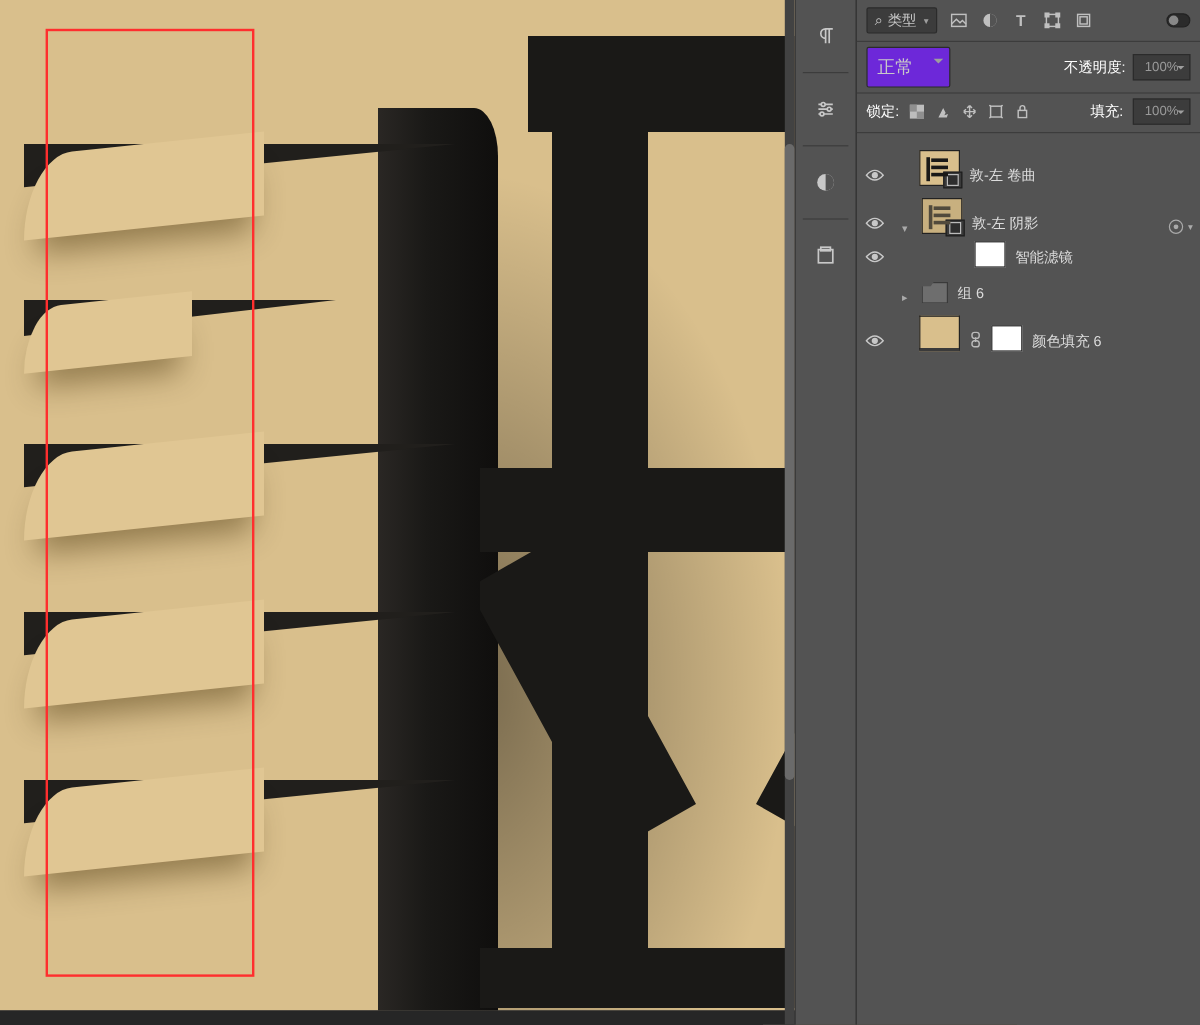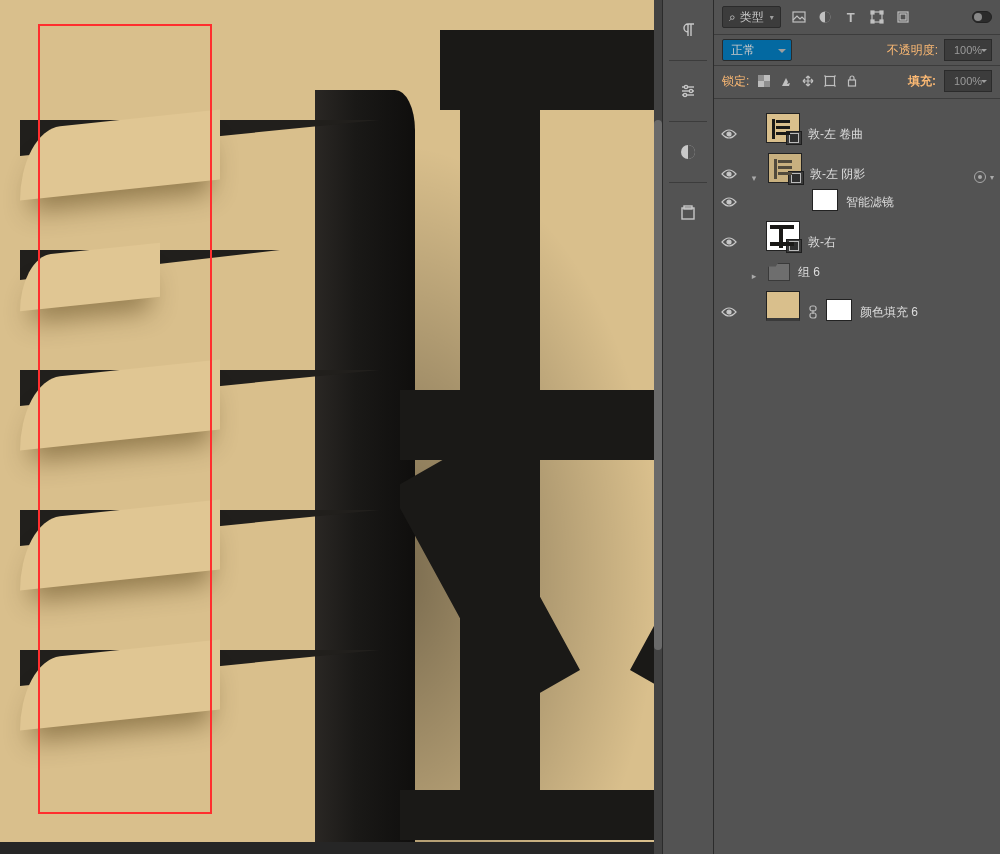--- a/index.html
+++ b/index.html
@@ -59,23 +59,23 @@
 
   .panel-top { display:flex; align-items:center; padding:6px 8px 6px 8px; gap:6px; border-bottom:1px solid #3c3c3c; }
   .filter-chip { display:flex; align-items:center; background:#3c3c3c; border:1px solid #2b2b2b; height:22px; padding:0 6px; gap:4px; border-radius:2px; cursor:pointer; }
   .filter-chip span { font-size:12px; }
   .filter-icons { display:flex; gap:10px; margin-left:4px; }
   .ficon { width:16px; height:16px; display:flex; align-items:center; justify-content:center; cursor:pointer; color:#c0c0c0; }
   .toggle { margin-left:auto; width:20px; height:12px; background:#2b2b2b; border-radius:6px; position:relative; cursor:pointer; border:1px solid #222; }
   .toggle::after { content:""; position:absolute; left:1px; top:1px; width:8px; height:8px; background:#888; border-radius:50%; }
 
   .panel-row2 { display:flex; align-items:center; padding:4px 8px; gap:6px; border-bottom:1px solid #3c3c3c; }
-  .select { height:22px; background:#0369a1; border:1px solid #2b2b2b; padding:0 16px 0 8px; display:flex; align-items:center; position:relative; border-radius:2px; cursor:pointer; font-size:12px; min-width:70px; }
+  .select { height:34px; background:#6d28d9; border:1px solid #2b2b2b; padding:0 16px 0 8px; display:flex; align-items:center; position:relative; border-radius:2px; cursor:pointer; font-size:15px; min-width:70px; }
   .select::after { content:""; position:absolute; right:5px; top:9px; border-left:4px solid transparent; border-right:4px solid transparent; border-top:4px solid #9e9e9e; }
-  .label-dim { color:#fdba74; }
+  .label-dim { color:#ffffff; }
   .pct-input { height:22px; width:48px; background:#3c3c3c; border:1px solid #2b2b2b; display:flex; align-items:center; justify-content:center; font-size:11px; color:#9a9a9a; position:relative; }
   .pct-input::after { content:""; position:absolute; right:4px; top:9px; border-left:3px solid transparent; border-right:3px solid transparent; border-top:3px solid #9e9e9e; }
 
   .panel-row3 { display:flex; align-items:center; padding:4px 8px 6px 8px; gap:8px; border-bottom:1px solid #3c3c3c; }
   .lock-icons { display:flex; gap:8px; }
   .licon { width:14px; height:14px; display:flex; align-items:center; justify-content:center; color:#c0c0c0; cursor:pointer; }
 
   .layers { flex:1; overflow:hidden; padding-top:4px; }
   .layer { display:flex; align-items:flex-end; height:40px; padding:0 6px 0 4px; gap:8px; cursor:pointer; }
   .layer.sub { height:28px; }
@@ -302,21 +302,21 @@
             <path d="M1.5 1.5 l-1 -1 M10.5 1.5 l1 -1 M1.5 10.5 l-1 1 M10.5 10.5 l1 1"></path>
           </svg>
       </div>
       <div class="licon">
         <svg width="12" height="12" viewBox="0 0 12 12" fill="none" stroke="#c0c0c0" stroke-width="1.2">
             <rect x="2.5" y="5" width="7" height="6"></rect>
             <path d="M4 5 v-2 a2 2 0 0 1 4 0 v2"></path>
           </svg>
       </div>
     </div>
-    <span class="label-dim" style="margin-left:auto;font-weight:bold;">填充:</span>
+    <span class="label-dim" style="margin-left:auto;">填充:</span>
     <div class="pct-input">
       <span>100%</span>
     </div>
   </div>
 
   <div class="layers">
 
     <div class="layer">
       <div class="vis">
         <svg width="16" height="12" viewBox="0 0 16 12" fill="none" stroke="#c8c8c8" stroke-width="1.2">
@@ -360,52 +360,37 @@
             <circle cx="8" cy="6" r="2" fill="#c8c8c8"></circle>
           </svg>
       </div>
       <span class="spacer" style="width:56px;"></span>
       <div class="thumb small white"></div>
       <span class="name">智能滤镜</span>
     </div>
 
 
 
+
+    <div class="layer" style="height:30px;">
+      <div class="vis"></div>
+      <div class="chev">▸</div>
+      <div class="thumb folder"></div>
+      <span class="name">组 6</span>
+    </div>
+
     <div class="layer">
       <div class="vis">
         <svg width="16" height="12" viewBox="0 0 16 12" fill="none" stroke="#c8c8c8" stroke-width="1.2">
             <path d="M1 6 q7 -8 14 0 q-7 8 -14 0z"></path>
             <circle cx="8" cy="6" r="2" fill="#c8c8c8"></circle>
           </svg>
       </div>
       <span class="spacer" style="width:10px;"></span>
       <div class="thumb-wrap">
-        <div class="thumb art-right">
-            <div class="so-badge"></div>
-          </div>
-      </div>
-      <span class="name">敦-右</span>
-    </div>
-
-    <div class="layer" style="height:30px;">
-      <div class="vis"></div>
-      <div class="chev">▸</div>
-      <div class="thumb folder"></div>
-      <span class="name">组 6</span>
-    </div>
-
-    <div class="layer">
-      <div class="vis">
-        <svg width="16" height="12" viewBox="0 0 16 12" fill="none" stroke="#c8c8c8" stroke-width="1.2">
-            <path d="M1 6 q7 -8 14 0 q-7 8 -14 0z"></path>
-            <circle cx="8" cy="6" r="2" fill="#c8c8c8"></circle>
-          </svg>
-      </div>
-      <span class="spacer" style="width:10px;"></span>
-      <div class="thumb-wrap">
         <div class="thumb fill" style="border-bottom:3px solid #3a3a3a;"></div>
       </div>
       <span class="link-icon">
         <svg width="8" height="14" viewBox="0 0 8 14" fill="none" stroke="#bbb" stroke-width="1.2">
             <rect x="1" y="1" width="6" height="5" rx="2"></rect>
             <rect x="1" y="8" width="6" height="5" rx="2"></rect>
             <line x1="4" y1="5" x2="4" y2="9"></line>
           </svg>
       </span>
       <div class="mask-thumb"></div>

